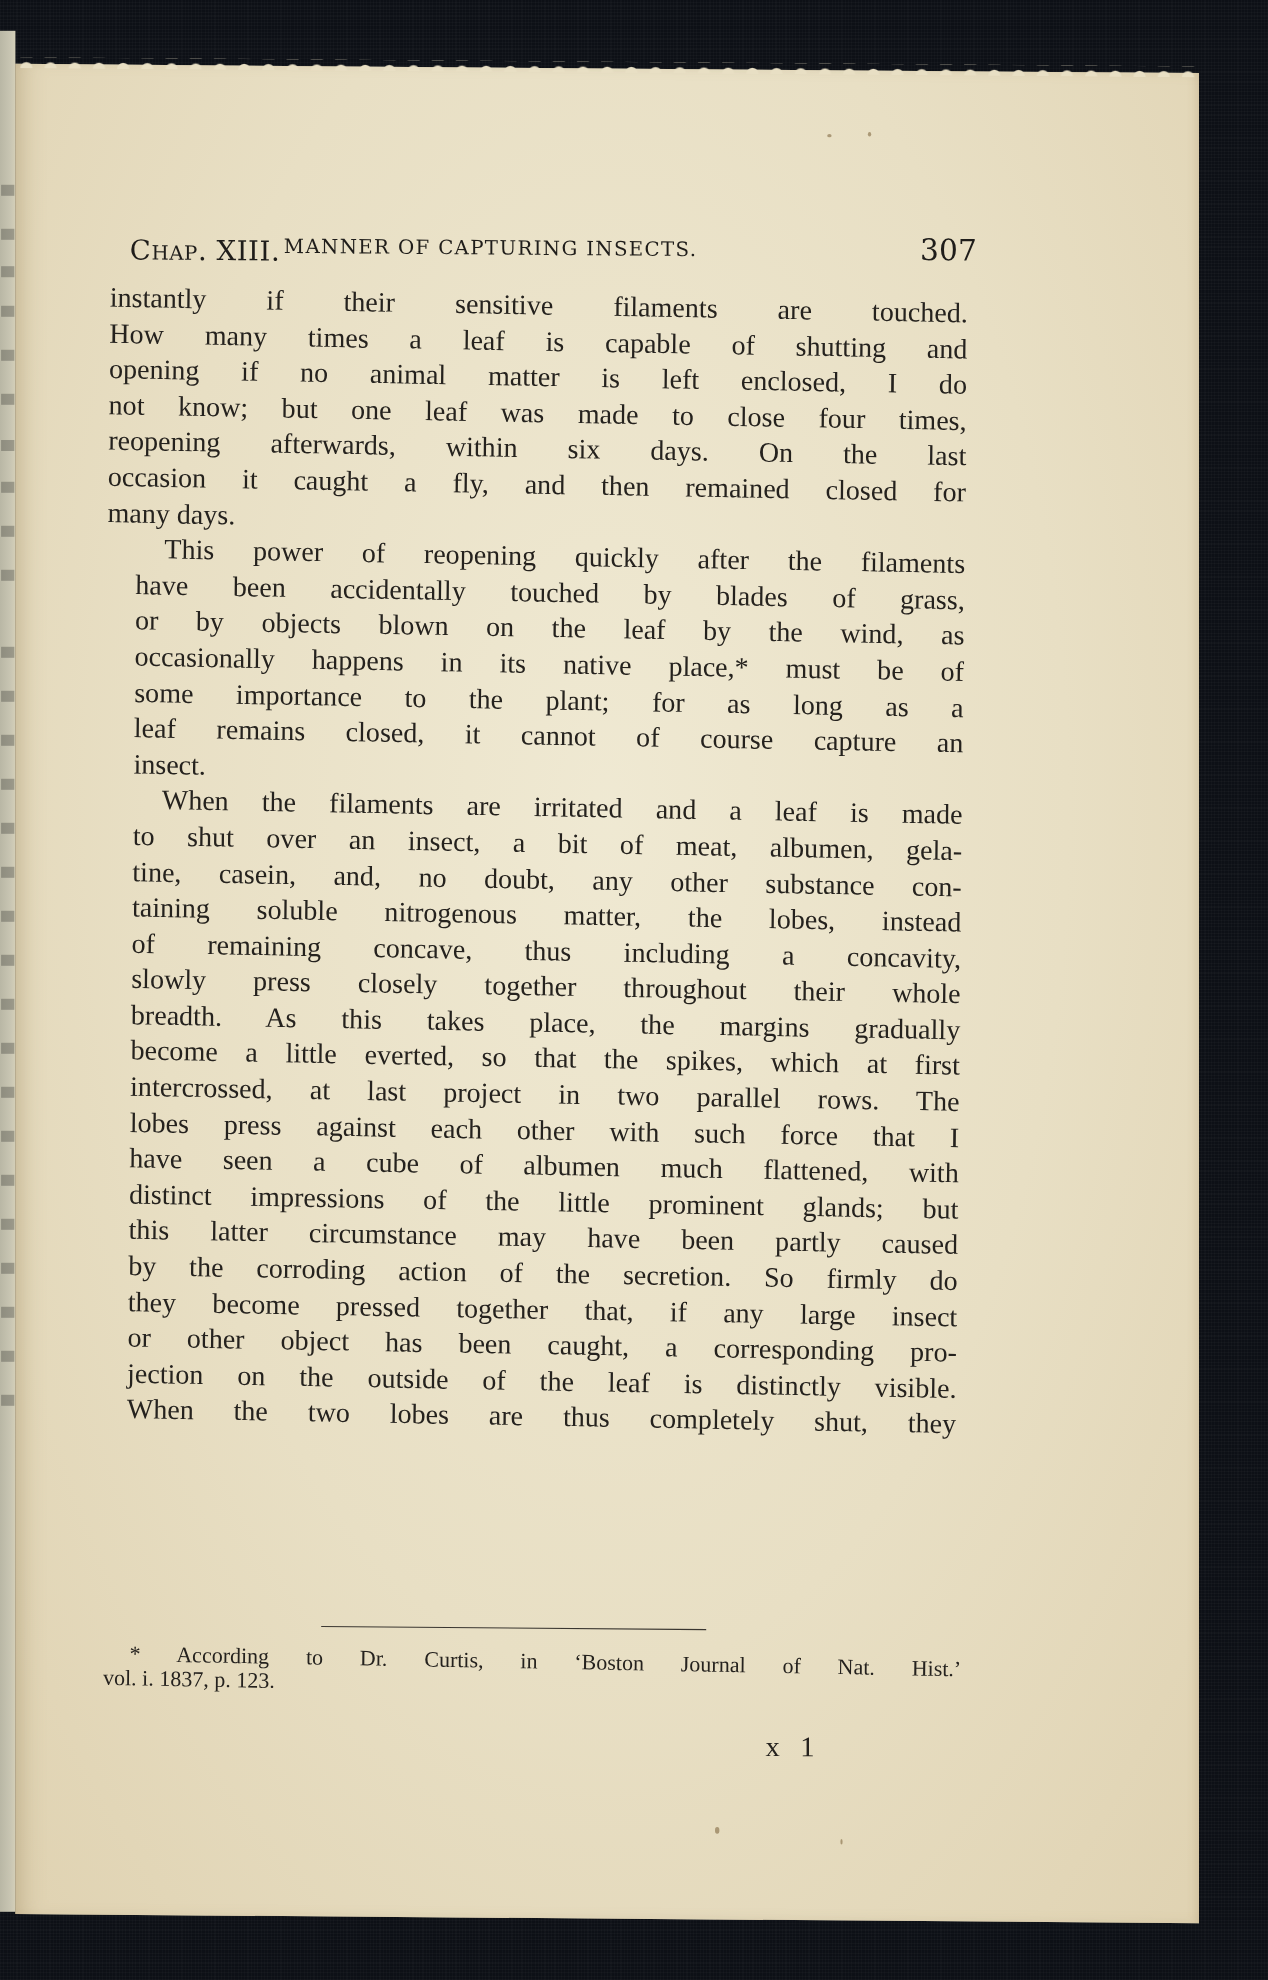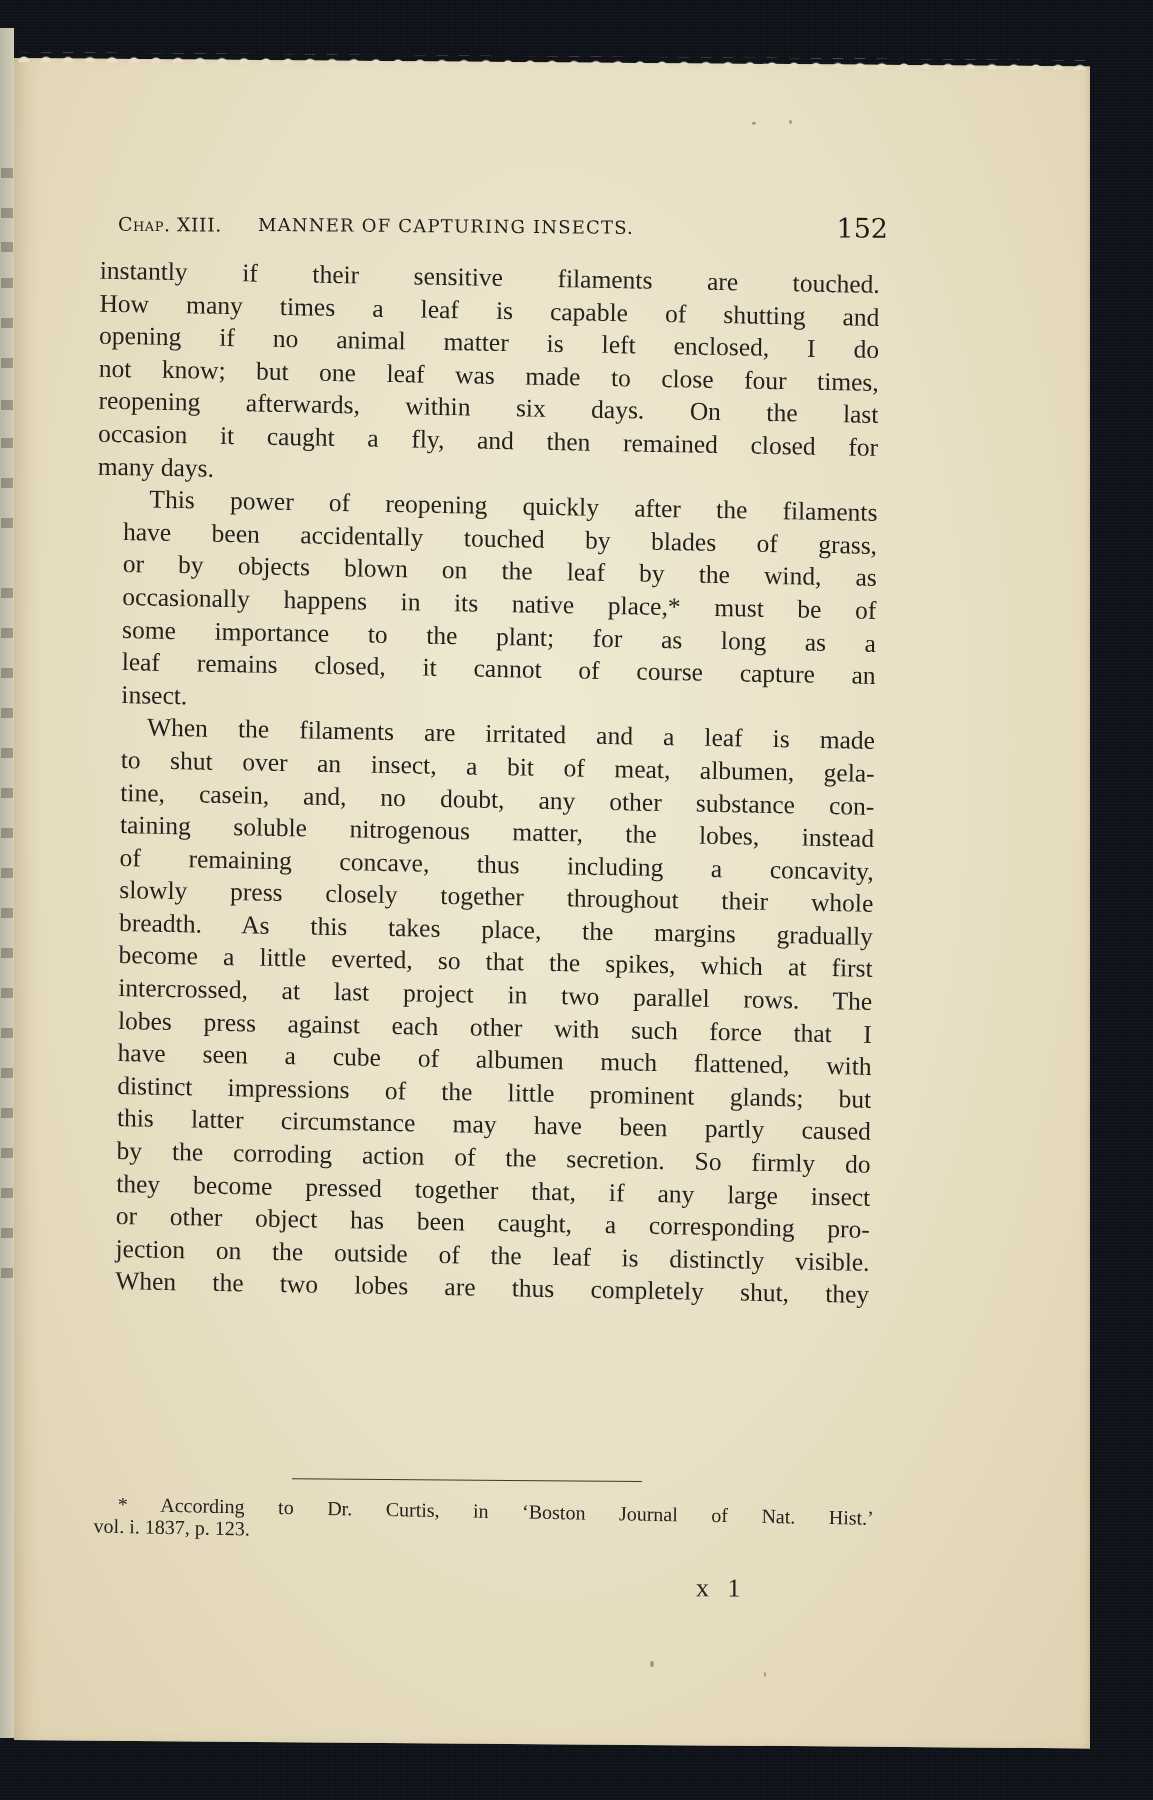--- a/index.html
+++ b/index.html
@@ -63,21 +63,21 @@
     left: 104px;
     top: 148px;
     width: 770px;
     height: 36px;
     color: #1f1d1a;
   }
   .running-head .chap {
     position: absolute;
     left: 0;
     top: 6px;
-    font-size: 19px;
+    font-size: 25px;
     letter-spacing: 0.5px;
     font-variant: small-caps;
   }
   .running-head .title {
     position: absolute;
     left: 140px;
     top: 6px;
     font-size: 18px;
     letter-spacing: 1.2px;
   }
@@ -199,21 +199,21 @@
 <div class="page">
 
   <div class="speck" style="left:738px;top:58px;width:4px;height:3px"></div>
   <div class="speck" style="left:775px;top:56px;width:3px;height:4px"></div>
   <div class="speck" style="left:636px;top:1598px;width:4px;height:6px"></div>
   <div class="speck" style="left:750px;top:1608px;width:2px;height:5px"></div>
 
   <div class="running-head">
     <span class="chap">Chap. XIII.</span>
     <span class="title">MANNER OF CAPTURING INSECTS.</span>
-    <span class="folio">152</span>
+    <span class="folio">307</span>
   </div>
 
   <div class="text-block">
     <p>
       <span class="line">instantly if their sensitive filaments are touched.</span>
       <span class="line">How many times a leaf is capable of shutting and</span>
       <span class="line">opening if no animal matter is left enclosed, I do</span>
       <span class="line">not know; but one leaf was made to close four times,</span>
       <span class="line">reopening afterwards, within six days. On the last</span>
       <span class="line">occasion it caught a fly, and then remained closed for</span>

